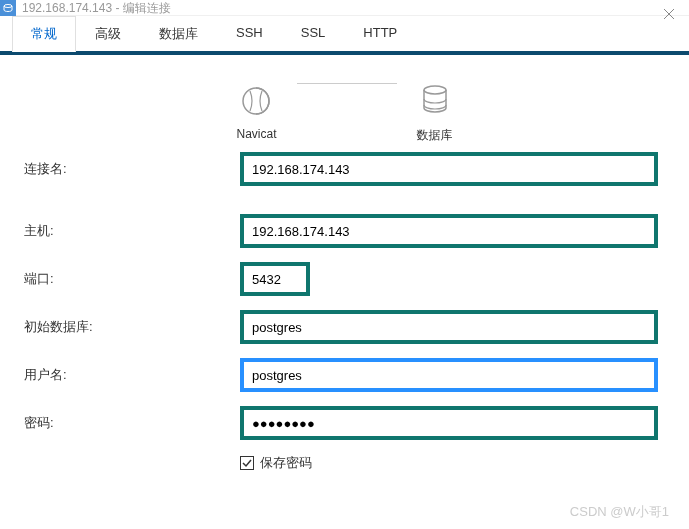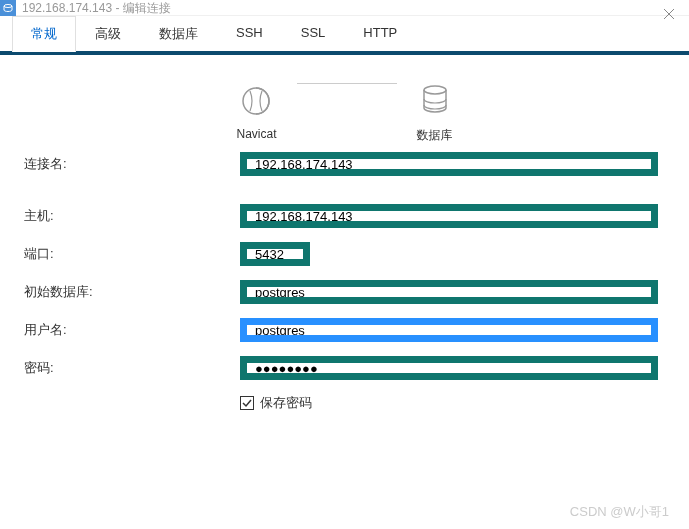--- a/index.html
+++ b/index.html
@@ -13,21 +13,21 @@
     .tab.active { background: #fff; border-color: #e0e0e0; border-bottom: 1px solid #fff; color: #0066cc; }
     .content { padding: 20px 24px 20px 24px; }
     .diagram { display: flex; justify-content: center; gap: 20px; margin-bottom: 8px; padding-top: 8px; }
     .diagram-side { display: flex; flex-direction: column; align-items: center; gap: 8px; }
     .diagram-icon { width: 36px; height: 36px; display: flex; align-items: center; justify-content: center; }
     .diagram-line { width: 100px; height: 1px; background: #ccc; margin-bottom: 20px; }
     .diagram-label { font-size: 12px; color: #333; }
     .form-row { display: flex; align-items: center; margin-bottom: 14px; }
     .form-row.gap { margin-bottom: 28px; }
     .form-label { width: 216px; color: #333; font-size: 13px; }
-    .form-input { border: 7px solid #0f766e; padding: 4px 8px; font-size: 13px; font-family: inherit; height: 24px; width: 418px; }
+    .form-input { border: 4px solid #0f766e; padding: 4px 8px; font-size: 13px; font-family: inherit; height: 34px; width: 418px; }
     .form-input.short { width: 70px; }
     .form-input.focus { border-color: #2890ff; outline: none; }
     .checkbox-row { display: flex; align-items: center; margin-left: 216px; margin-top: 4px; }
     .checkbox { width: 14px; height: 14px; border: 1px solid #333; margin-right: 6px; display: flex; align-items: center; justify-content: center; font-size: 11px; }
     .checkbox-label { font-size: 13px; color: #333; }
     .watermark { position: absolute; bottom: 8px; right: 20px; color: #ccc; font-size: 13px; }
     svg { display: block; }
   </style>
 </head>
 <body>

